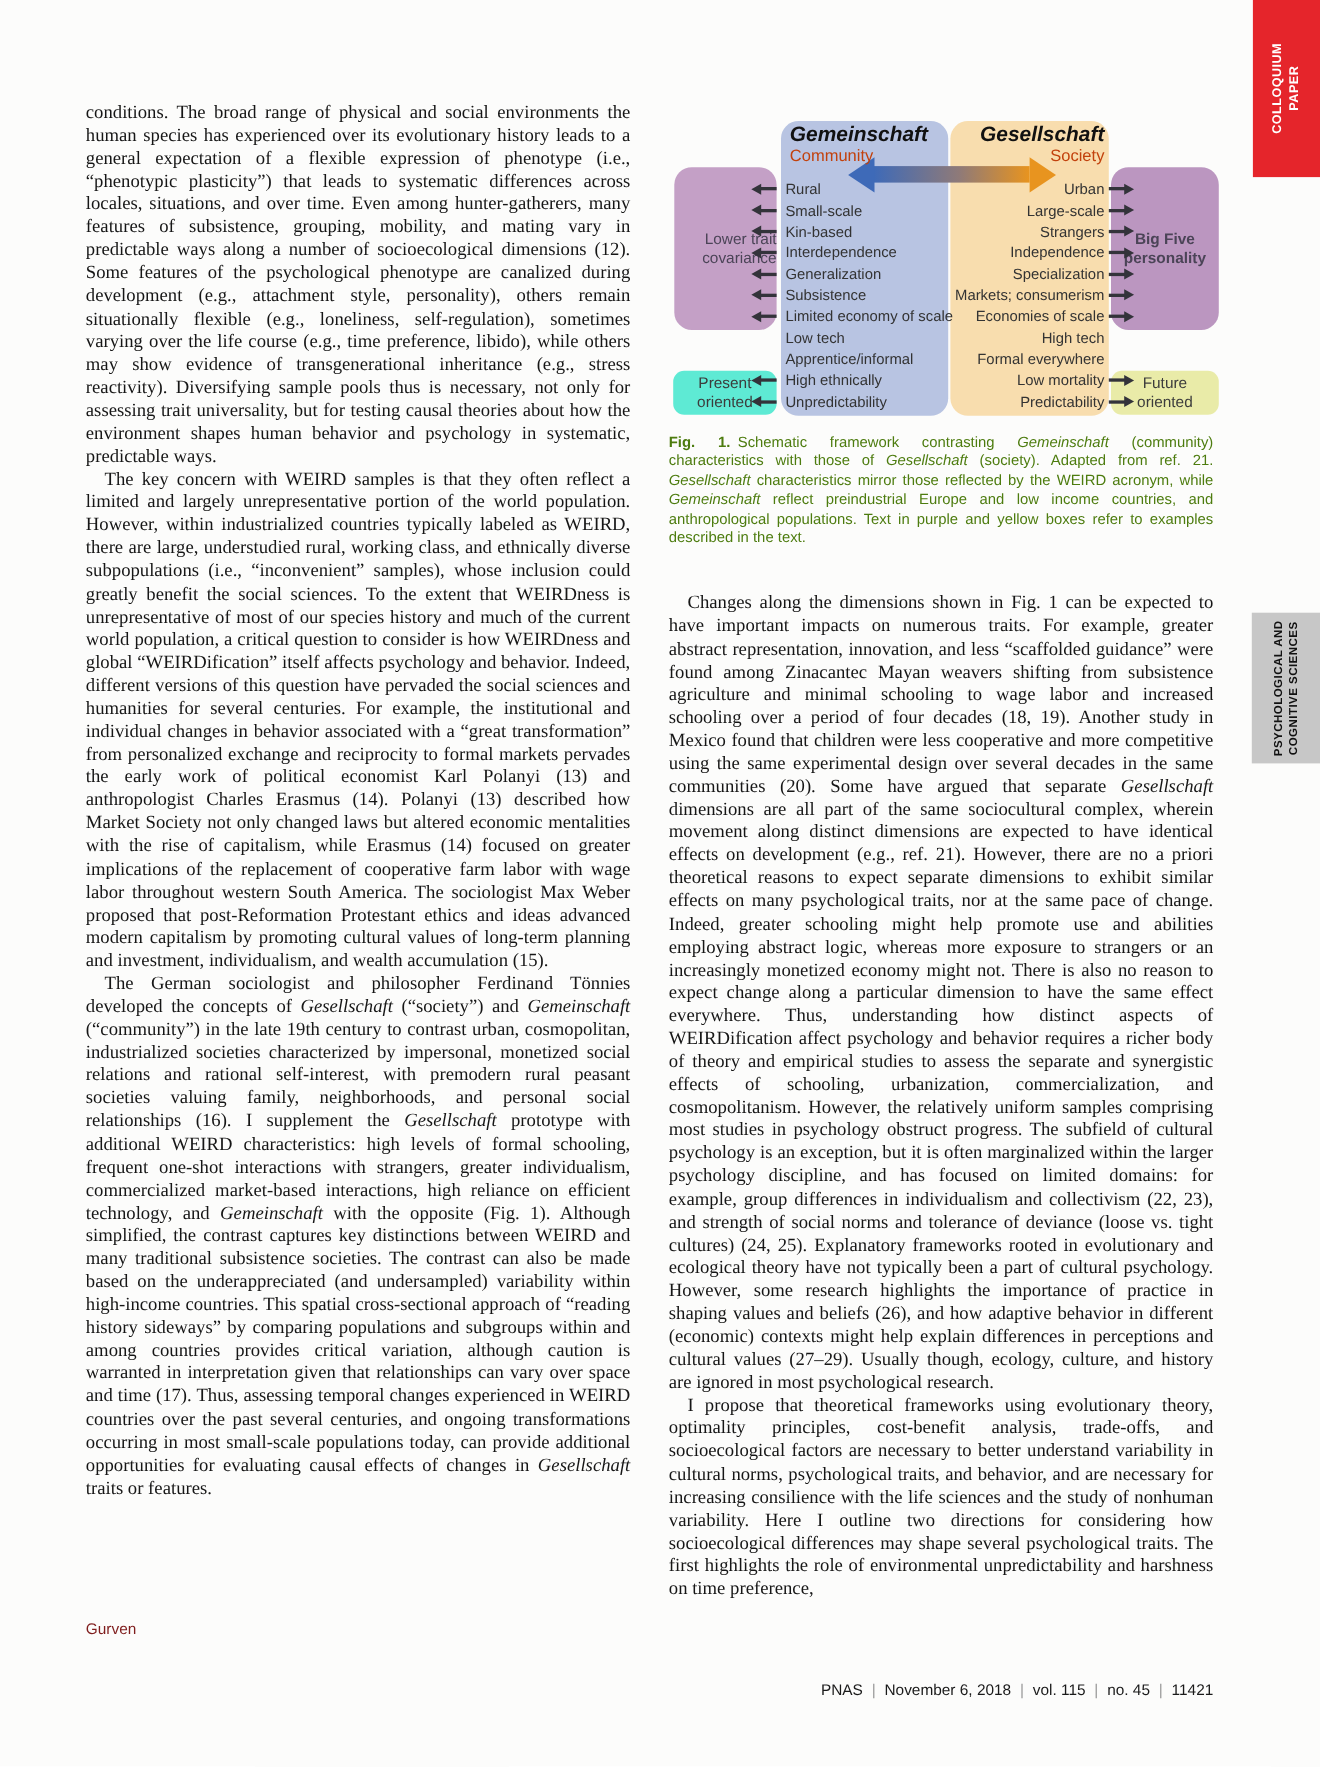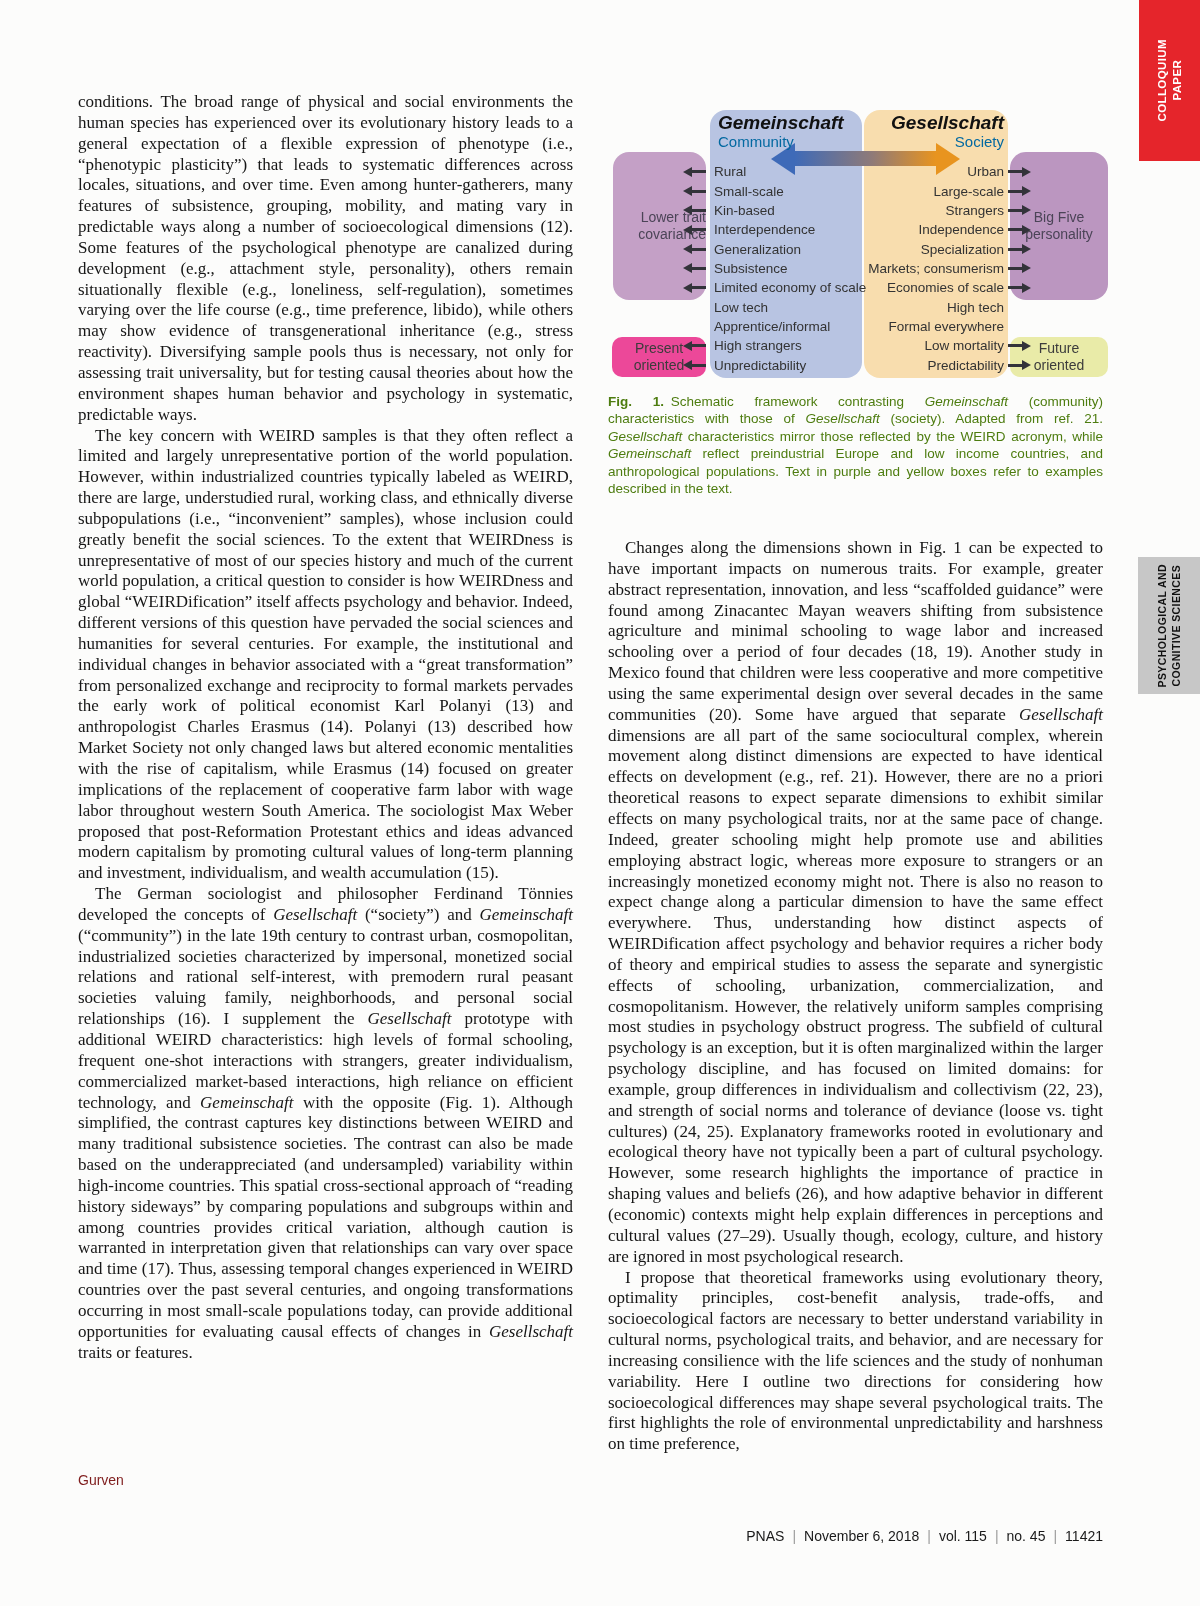--- a/index.html
+++ b/index.html
@@ -27,21 +27,21 @@
   
   #figure{position:absolute;left:598px;top:100px;width:512px;height:285px;}
   #figure *{box-sizing:border-box;}
   .fpanel{position:absolute;border-radius:16px;}
   #panel-community{left:112px;top:10px;width:152px;height:268px;}
   #panel-society{left:266px;top:10px;width:144px;height:268px;}
   .fhdr{position:absolute;top:13px;z-index:3;}
   #hdr-community{left:120px;text-align:left;}
   #hdr-society{right:106px;text-align:right;}
   .fhdr .ftitle{font-size:19px;font-weight:bold;font-style:italic;color:#111;line-height:20px;}
-  .fhdr .fsub{font-size:15px;color:#0369a1;line-height:17px;}
+  .fhdr .fsub{font-size:15px;color:#c2410c;line-height:17px;}
   .sidebox{position:absolute;border-radius:16px;display:flex;flex-direction:column;
            align-items:center;justify-content:center;font-size:14px;line-height:17px;}
   .sidebox.purple{color:#4b4457;}
   .sidebox.yellow{color:#3c3c3c;border-radius:10px;}
   #box-lower{left:15px;top:52px;width:93px;height:148px;align-items:flex-end;}
   #box-bigfive{left:412px;top:52px;width:98px;height:148px;}
   #box-present{left:14px;top:237px;width:94px;height:40px;}
   #box-future{left:412px;top:237px;width:98px;height:40px;}
   .rows{position:absolute;top:62px;z-index:2;}
   #rows-left{left:116px;width:146px;}
@@ -140,21 +140,21 @@
         <div class="frow">
           <span>Limited economy of scale</span>
         </div>
         <div class="frow">
           <span>Low tech</span>
         </div>
         <div class="frow">
           <span>Apprentice/informal</span>
         </div>
         <div class="frow">
-          <span>High strangers</span>
+          <span>High ethnically</span>
         </div>
         <div class="frow">
           <span>Unpredictability</span>
         </div>
       </div>
     <div class="rows" id="rows-right">
         <div class="frow">
           <span>Urban</span>
         </div>
         <div class="frow">
@@ -186,25 +186,25 @@
         </div>
         <div class="frow">
           <span>Predictability</span>
         </div>
       </div>
 
     <div class="sidebox purple" id="box-lower" style="background: rgb(196, 160, 198);">
       <span>Lower trait</span>
       <span>covariance</span>
     </div>
-    <div class="sidebox purple" id="box-bigfive" style="background: rgb(187, 150, 192);">
+    <div class="sidebox purple" id="box-bigfive" style="background: rgb(187, 150, 192); font-weight: bold;">
       <span>Big Five</span>
       <span>personality</span>
     </div>
-    <div class="sidebox yellow" id="box-present" style="background: #ec4899; text-align: right;">
+    <div class="sidebox yellow" id="box-present" style="background: #5eead4; text-align: right;">
       <span>Present</span>
       <span>oriented</span>
     </div>
     <div class="sidebox yellow" id="box-future" style="background: rgb(233, 235, 168);">
       <span>Future</span>
       <span>oriented</span>
     </div>
   <span class="sarr l" style="top: 66.7px; left: 85px;"></span>
       <span class="sarr r" style="top: 66.7px; left: 409px;"></span>
       <span class="sarr l" style="top: 86.1px; left: 85px;"></span>

